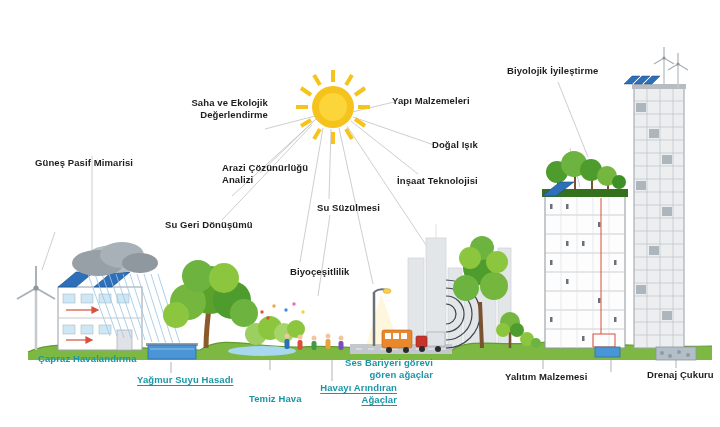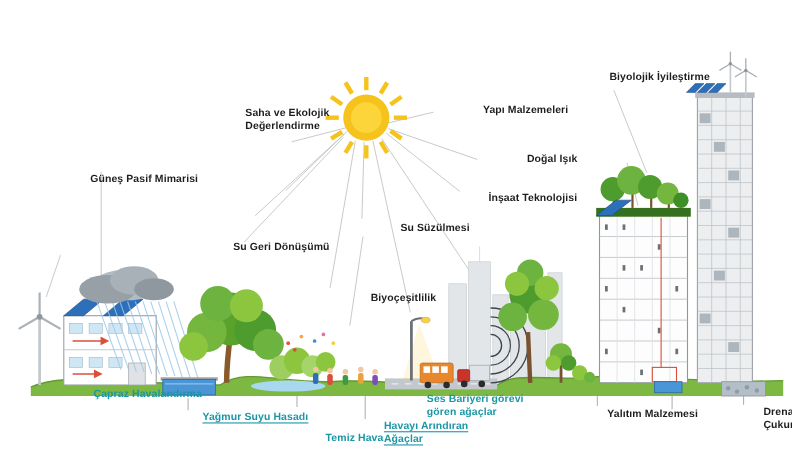--- a/index.html
+++ b/index.html
@@ -7,24 +7,23 @@
     position:relative;width:720px;height:427px;background:#fff;overflow:hidden;
     font-family:"Liberation Sans",sans-serif;
   }
   .scene{position:absolute;left:0;top:0;}
   .label{
     position:absolute;
     font:700 9.5px/1.3 "Liberation Sans",sans-serif;
     color:var(--text,#1d1d1b);
     white-space:pre-line;
     letter-spacing:0.1px;
-    margin-left:47px;
   }
   .label.teal{color:var(--teal,#1a96a6);}
-  .label.center{text-align:left;}
+  .label.center{text-align:right;}
   .label.underline{text-decoration:underline;text-decoration-thickness:1px;text-underline-offset:2px;}
   .f-sun{fill:var(--sun,#f6c31c);}
   .s-sun{stroke:var(--sun,#f6c31c);}
   .f-ground{fill:var(--ground,#7db843);}
   .f-water{fill:var(--water,#4a95d6);}
   .f-solar{fill:var(--solar_panel,#2d6fb8);}
 </style>
 </head>
 <body>
 
@@ -362,20 +361,22 @@
       <circle cx="662" cy="353" r="2" fill="#8f9aa3"></circle>
         <circle cx="670" cy="356" r="2" fill="#8f9aa3"></circle>
       <circle cx="679" cy="352" r="2" fill="#8f9aa3"></circle>
         <circle cx="688" cy="355" r="2" fill="#8f9aa3"></circle>
     </g>
   </svg>
 
   <div class="label" style="left:35px;top:157px">Güneş Pasif Mimarisi</div>
   <div class="label center" style="left:176px;top:97px;width:92px">Saha ve Ekolojik
 Değerlendirme</div>
+  <div class="label" style="left:222px;top:162px">Arazi Çözünürlüğü
+Analizi</div>
   <div class="label" style="left:165px;top:219px">Su Geri Dönüşümü</div>
   <div class="label" style="left:317px;top:202px">Su Süzülmesi</div>
   <div class="label" style="left:290px;top:266px">Biyoçeşitlilik</div>
   <div class="label" style="left:392px;top:95px">Yapı Malzemeleri</div>
   <div class="label" style="left:432px;top:139px">Doğal Işık</div>
   <div class="label" style="left:397px;top:175px">İnşaat Teknolojisi</div>
   <div class="label" style="left:507px;top:65px">Biyolojik İyileştirme</div>
 
   <div class="label teal" style="left:38px;top:353px">Çapraz Havalandırma</div>
   <div class="label teal underline" style="left:137px;top:374px">Yağmur Suyu Hasadı</div>

